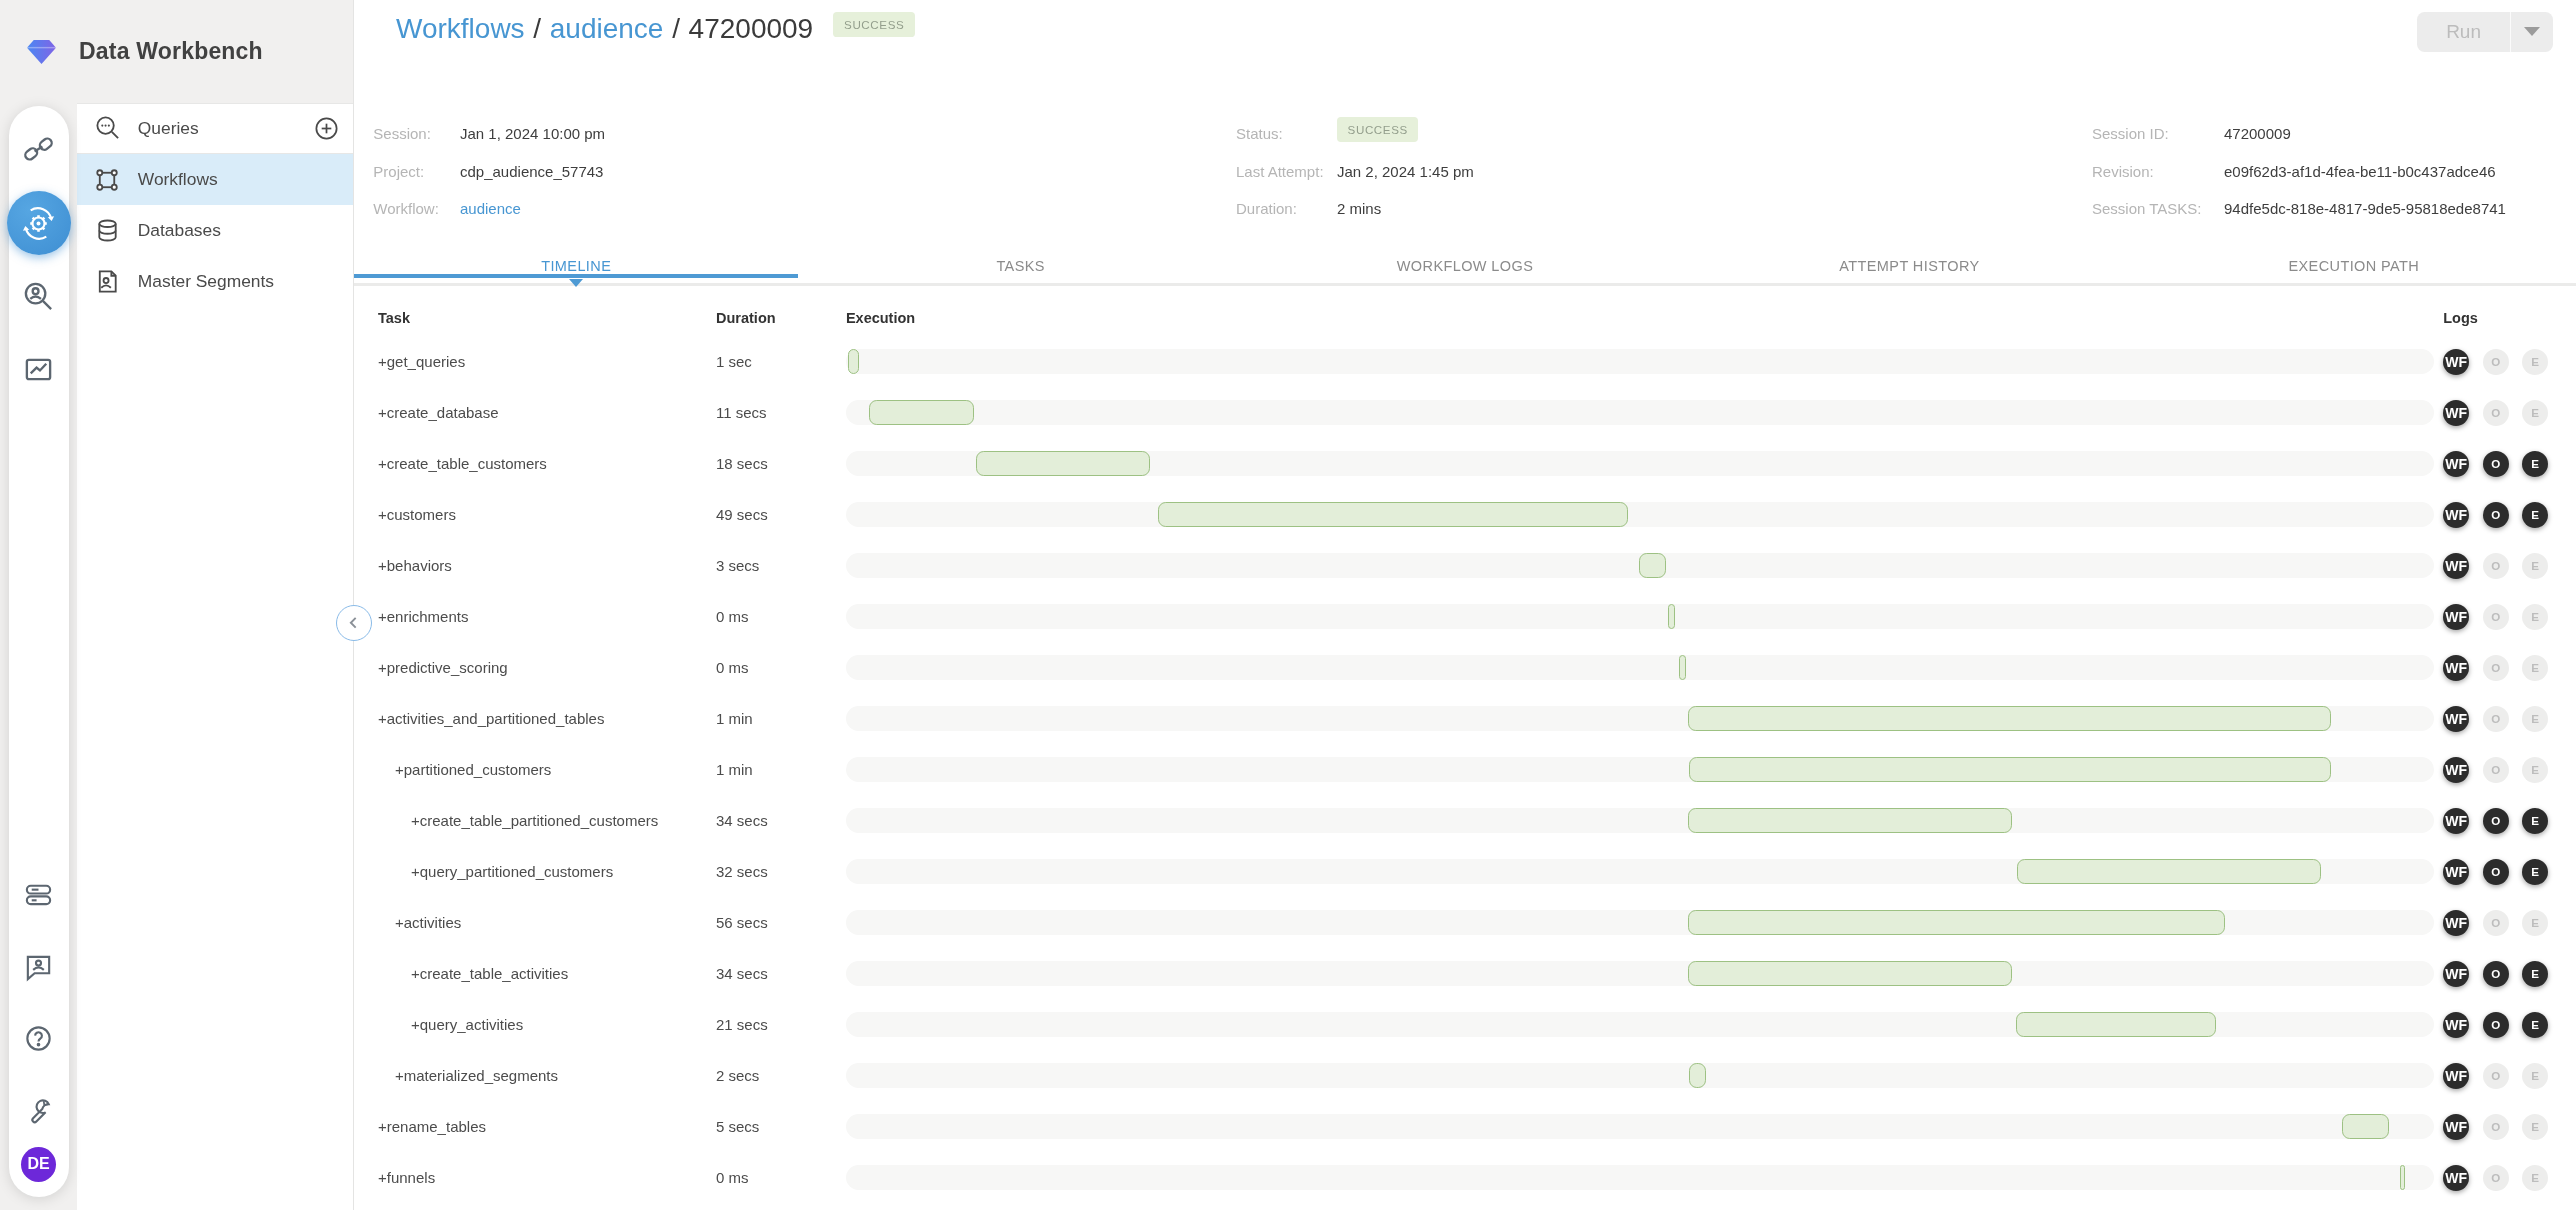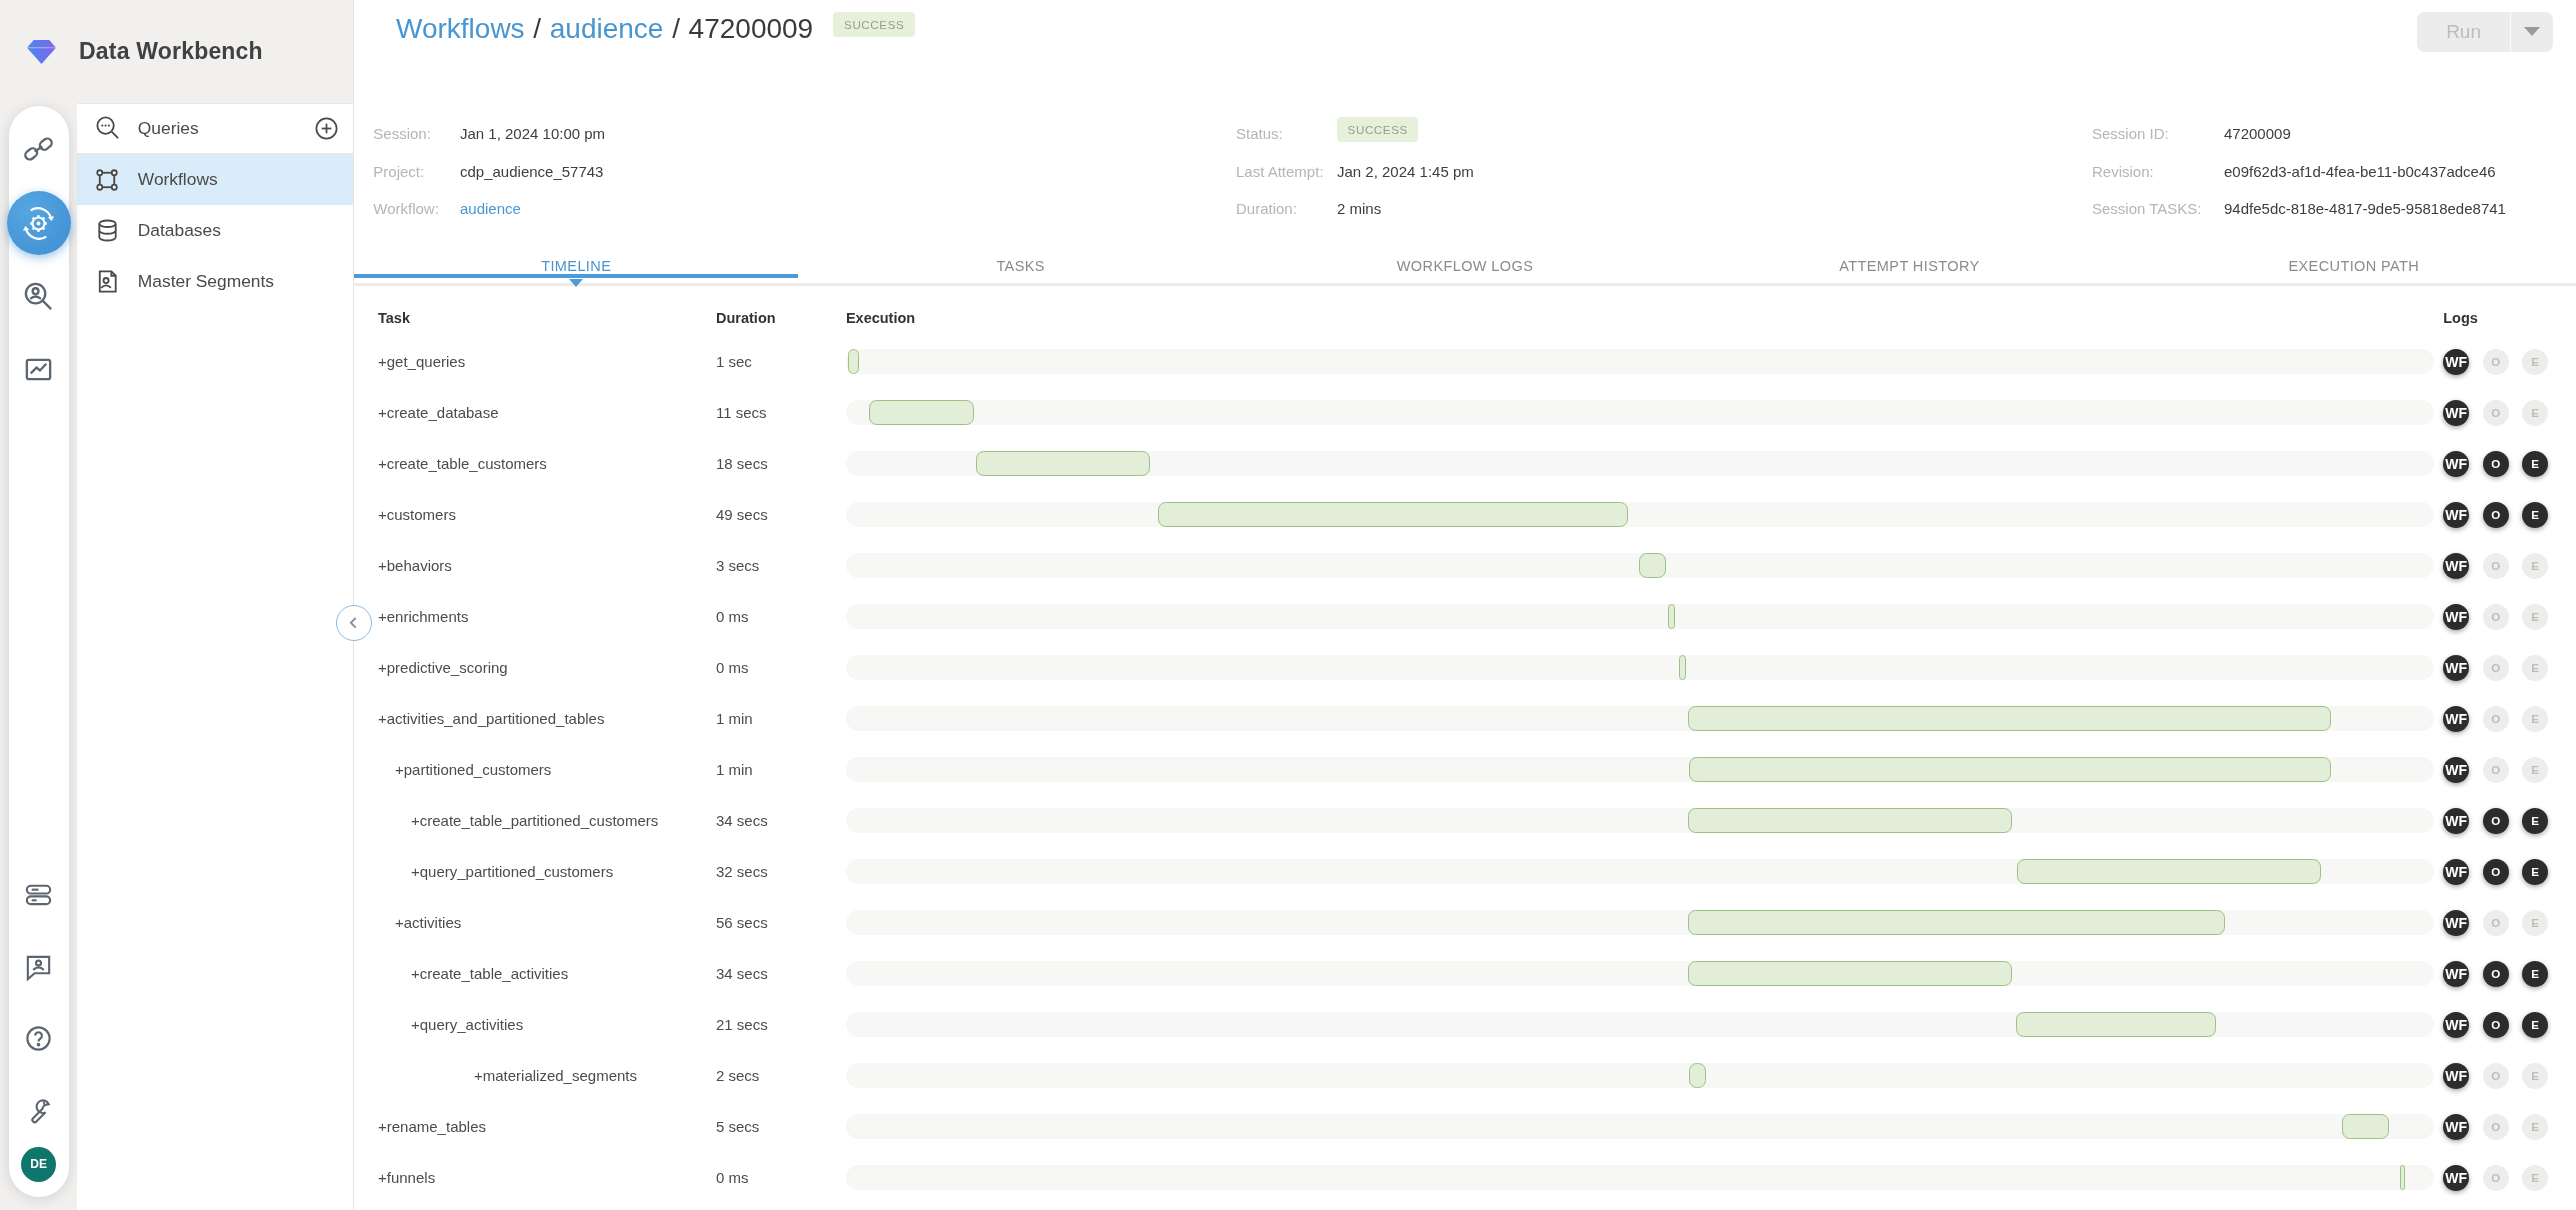--- a/index.html
+++ b/index.html
@@ -10,21 +10,21 @@
   .rail-strip { position:absolute; left:0; top:0; width:77px; height:100%; background:#f1f0ef; }
   .sidebar-header { position:absolute; left:0; top:0; width:353px; height:103px; background:#f1f0ef; display:flex; align-items:center; z-index:2; }
   .logo { margin-left:25px; width:33px; height:29px; }
   .app-title { margin-left:21px; font-size:23px; font-weight:600; color:#414141; letter-spacing:0.2px; }
 
   .rail { position:absolute; left:8.7px; top:106px; width:60px; height:1091px; background:#fff; border-radius:30px; box-shadow:0 1.9px 13.5px rgba(0,0,0,0.13); z-index:3; display:flex; flex-direction:column; align-items:center; }
   .rail-icon { width:60px; height:72px; display:flex; align-items:center; justify-content:center; color:#5c6670; cursor:pointer; }
   .rail-icon svg { display:block; }
   .rail-active { position:relative; width:64px; height:64px; margin:5.8px 0; border-radius:50%; background:#4596d8; background:radial-gradient(circle at 35% 30%, #56a6e2, #3e8ed2); display:flex; align-items:center; justify-content:center; box-shadow:0 2.9px 9.7px rgba(62,142,210,0.5); }
   .rail-spacer { flex:1; }
-  .avatar { width:35px; height:35px; border-radius:50%; background:#0f766e; color:#fff; font-size:12px; font-weight:bold; display:flex; align-items:center; justify-content:center; margin-bottom:15.4px; }
+  .avatar { width:35px; height:35px; border-radius:50%; background:#6d28d9; color:#fff; font-size:16px; font-weight:bold; display:flex; align-items:center; justify-content:center; margin-bottom:15.4px; }
 
   .menu { position:absolute; left:77px; top:103px; width:276px; z-index:2; background:#fff; }
   .menu-item { height:51px; display:flex; align-items:center; padding:0 13.5px 0 17.4px; gap:16.4px; font-size:17.4px; color:#4a4a4a; cursor:pointer; }
   .menu-item .mi-label { flex:1; }
   .menu-item-queries { border-top:1px solid #e7e7e6; border-bottom:1px solid #e7e7e6; }
   .menu-item-active { background:#d9ecf9; }
   .menu-icon { width:27px; height:27px; flex:none; }
 
   .v-divider { position:absolute; left:353px; top:0; width:1px; height:100%; background:#e4e4e3; }
 
@@ -516,21 +516,21 @@
       </div>
     </div>
     <div class="logs-cell">
       <div class="log-badge log-wf log-on">WF</div>
       <div class="log-badge log-oe log-on">O</div>
       <div class="log-badge log-oe log-on">E</div>
     </div>
   </div>
 
   <div class="t-row">
-    <div class="cell-task" style="padding-left: 41px; text-align: center;">+materialized_segments</div>
+    <div class="cell-task" style="padding-left: 41px;">+materialized_segments</div>
     <div class="cell-dur">2 secs</div>
     <div class="track-wrap">
       <div class="track">
         <div class="bar" style="left: 53.13%; width: 1.02%;"></div>
       </div>
     </div>
     <div class="logs-cell">
       <div class="log-badge log-wf log-on">WF</div>
       <div class="log-badge log-oe log-off">O</div>
       <div class="log-badge log-oe log-off">E</div>

